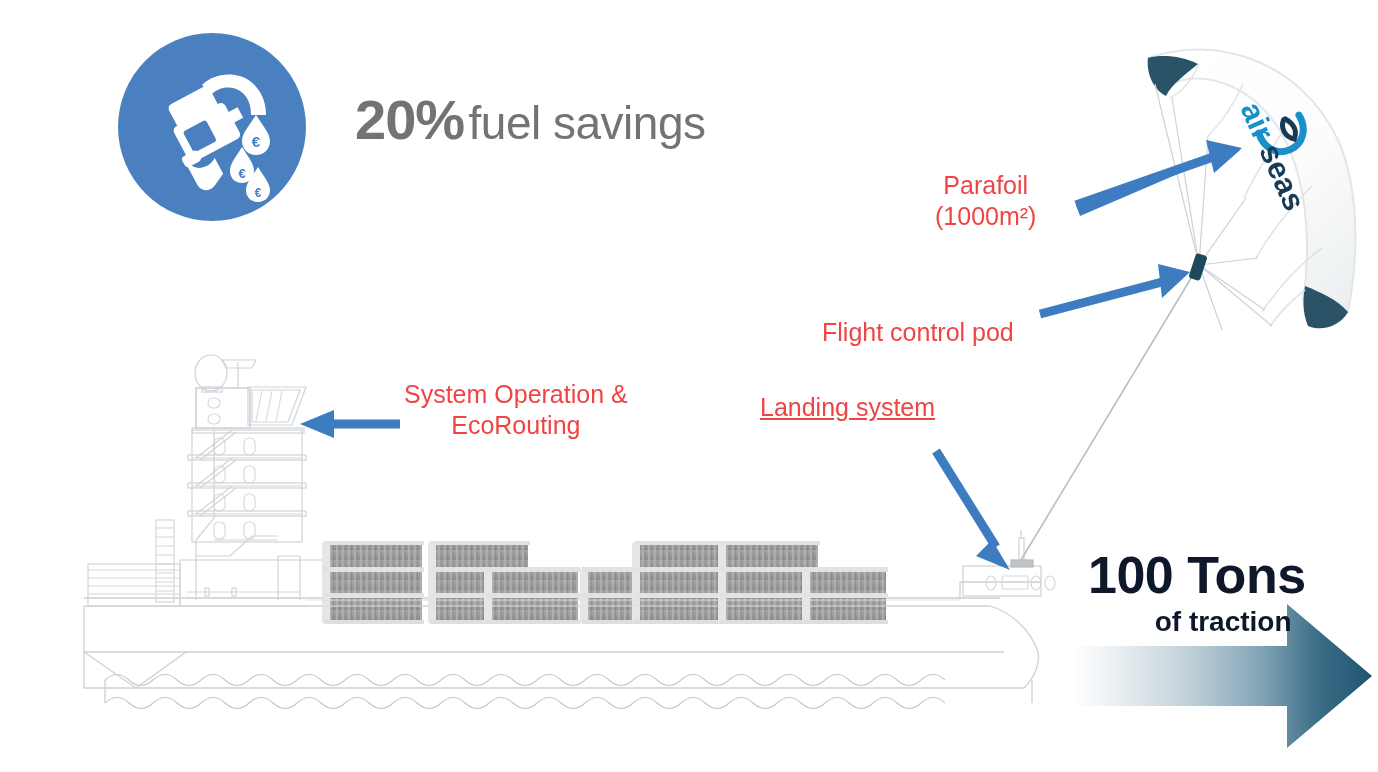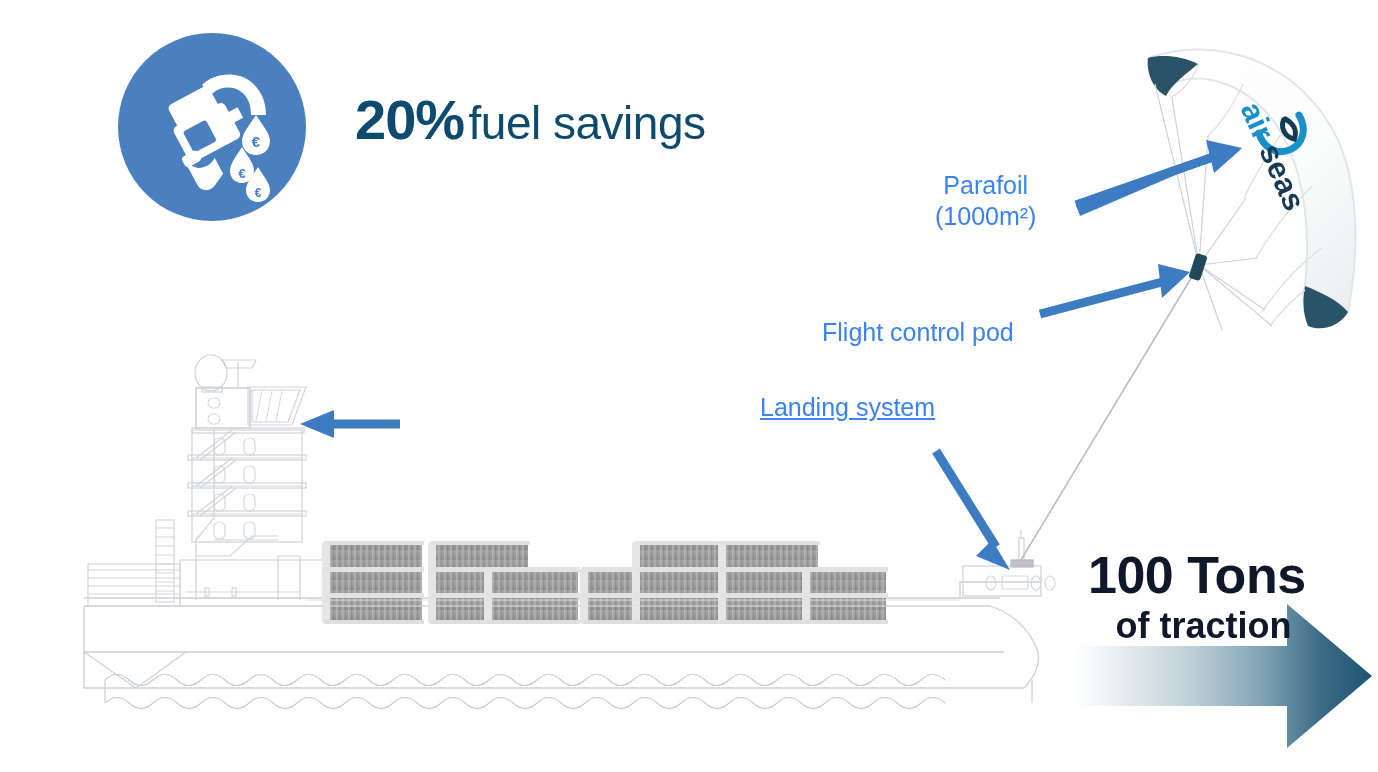--- a/index.html
+++ b/index.html
@@ -6,38 +6,38 @@
   body{width:1378px;height:772px;overflow:hidden;
        font-family:"Liberation Sans","DejaVu Sans",sans-serif;}
   #stage{position:relative;width:1378px;height:772px;background:#fff;}
   #stage svg{position:absolute;left:0;top:0;}
 
   
   .fuel-circle{position:absolute;left:118px;top:33px;width:188px;height:188px;
       border-radius:50%;background:#4b80c0;}
   .fuel-icon-wrap{position:absolute;left:118px;top:33px;width:188px;height:188px;}
   .fuel-text{position:absolute;left:355px;top:92px;white-space:nowrap;
-      color:#0c4a6e;line-height:1;}
+      color:#737373;line-height:1;}
   .fuel-pct{font-size:56px;font-weight:bold;letter-spacing:-1px;}
   .fuel-label{font-size:46px;font-weight:400;letter-spacing:-0.5px;}
 
   
-  .callout{position:absolute;color:#3b82f6;font-size:25px;line-height:1.22;
+  .callout{position:absolute;color:#ef4444;font-size:25px;line-height:1.22;
       white-space:nowrap;font-weight:500;}
   .callout.center{text-align:center;}
   #lbl-parafoil{left:935px;top:170px;}
   #lbl-pod{left:822px;top:302px;margin-top:15px;}
   #lbl-sysop{left:404px;top:379px;text-align:center;}
   #lbl-landing{left:760px;top:392px;text-decoration:underline;}
 
   
   .tons-block{position:absolute;left:1088px;top:549px;color:#0f172a;
       line-height:1.0;}
   .tons-big{font-size:52px;font-weight:bold;letter-spacing:-0.5px;}
-  .tons-sub{font-size:36px;font-weight:bold;text-align:right;
+  .tons-sub{font-size:28px;font-weight:bold;text-align:right;
       padding-right:14px;margin-top:7px;}
 </style>
 </head>
 <body>
 
 <div id="stage">
 
   <svg width="1378" height="772" viewBox="0 0 1378 772">
     <defs>
       <linearGradient id="tractionGrad" x1="0" y1="0" x2="1" y2="0">
@@ -397,20 +397,24 @@
 
   <div class="callout center" id="lbl-parafoil">
     <div>Parafoil</div>
     <div>(1000m²)</div>
   </div>
 
   <div class="callout" id="lbl-pod">
     <div>Flight control pod</div>
   </div>
 
+  <div class="callout center" id="lbl-sysop">
+    <div>System Operation &amp;</div>
+    <div>EcoRouting</div>
+  </div>
 
   <div class="callout" id="lbl-landing">
     <div>Landing system</div>
   </div>
 
   <div class="tons-block">
     <div class="tons-big">100 Tons</div>
     <div class="tons-sub">of traction</div>
   </div>
 

